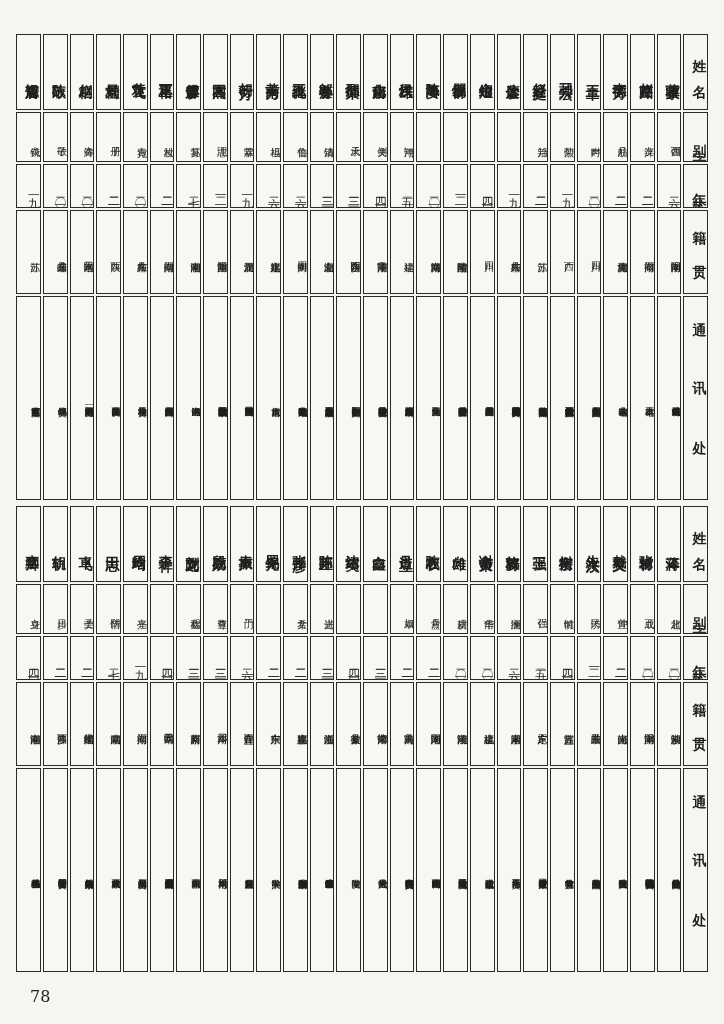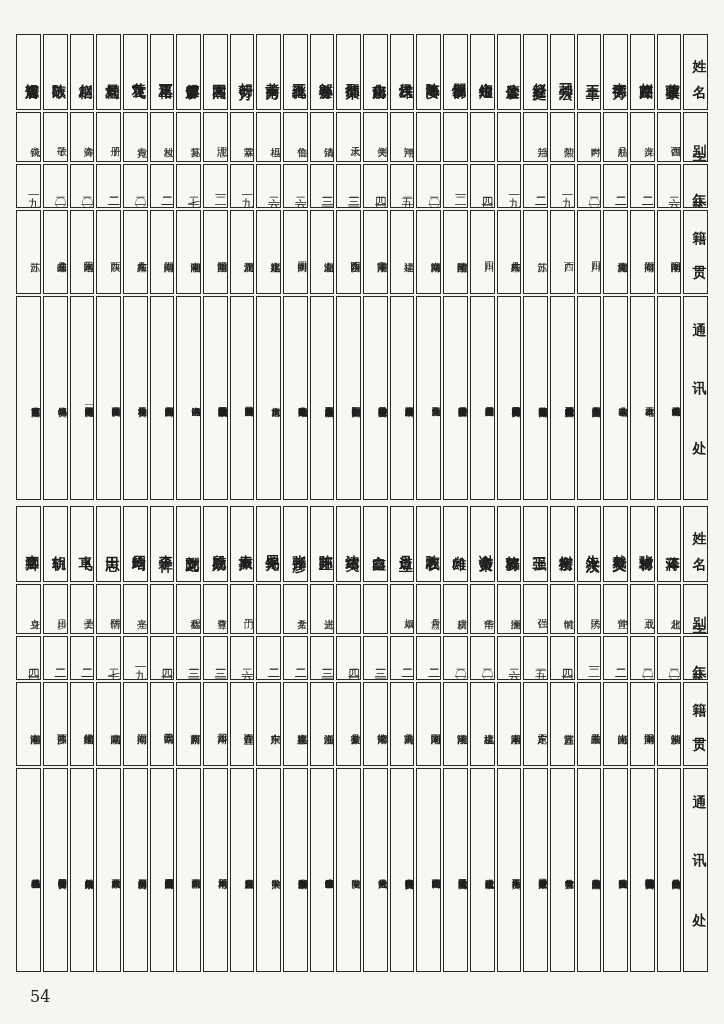--- a/index.html
+++ b/index.html
@@ -426,14 +426,14 @@
         <div class="cell c-addr">萍乡衙前同泰恒转三山交</div>
       </div>
       <div class="col">
         <div class="cell c-name">李旦卿</div>
         <div class="cell c-zi">立身</div>
         <div class="cell c-age">二四</div>
         <div class="cell c-native">湖南临湘</div>
         <div class="cell c-addr">岳州桃花林寺杨春盛号转</div>
       </div>
     </div>
-  <div class="page-num">54</div>
+  <div class="page-num">78</div>
 </div>
 
 </body></html>

